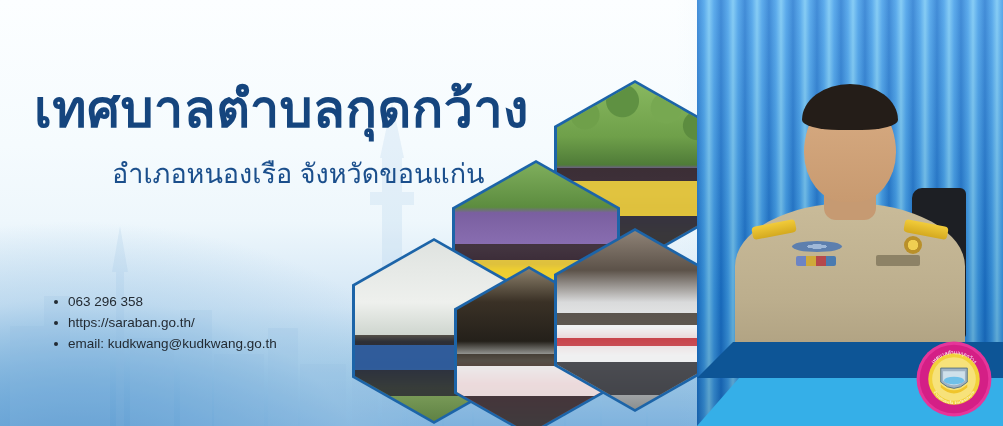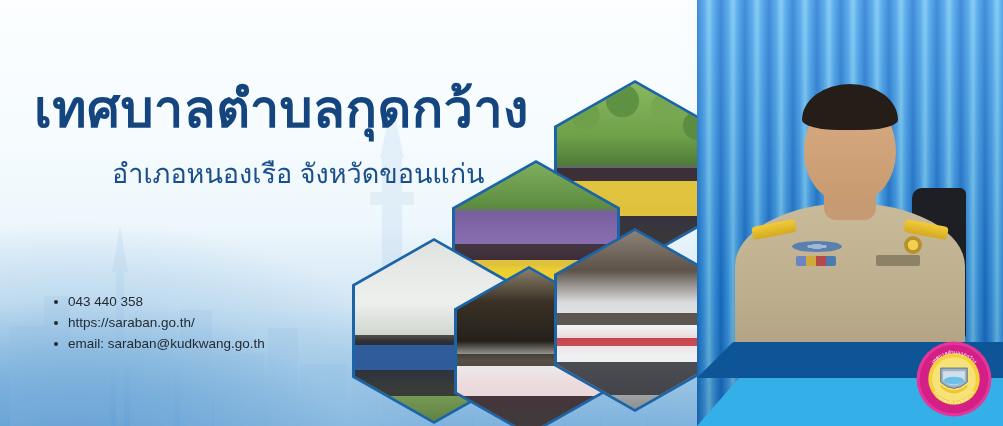--- a/index.html
+++ b/index.html
@@ -399,23 +399,23 @@
     </div>
   </div>
 
   <div class="bar-navy"></div>
   <div class="bar-cyan"></div>
 
   <div class="title">เทศบาลตำบลกุดกว้าง</div>
   <div class="subtitle">อำเภอหนองเรือ จังหวัดขอนแก่น</div>
 
   <ul class="contact">
-    <li><span>043 440 358</span></li>
+    <li><span>063 296 358</span></li>
     <li><span>https://saraban.go.th/</span></li>
-    <li><span>email: saraban@kudkwang.go.th</span></li>
+    <li><span>email: kudkwang@kudkwang.go.th</span></li>
   </ul>
 
   <div class="seal">
     <svg viewBox="0 0 100 100">
       <defs>
         <path id="arcTop" d="M 16,52 A 34,34 0 0 1 84,52"></path>
         <path id="arcBot" d="M 20,52 A 30,30 0 0 0 80,52"></path>
       </defs>
       <circle cx="50" cy="50" r="48" fill="#e6359a"></circle>
       <circle cx="50" cy="50" r="44" fill="#d41f86"></circle>

